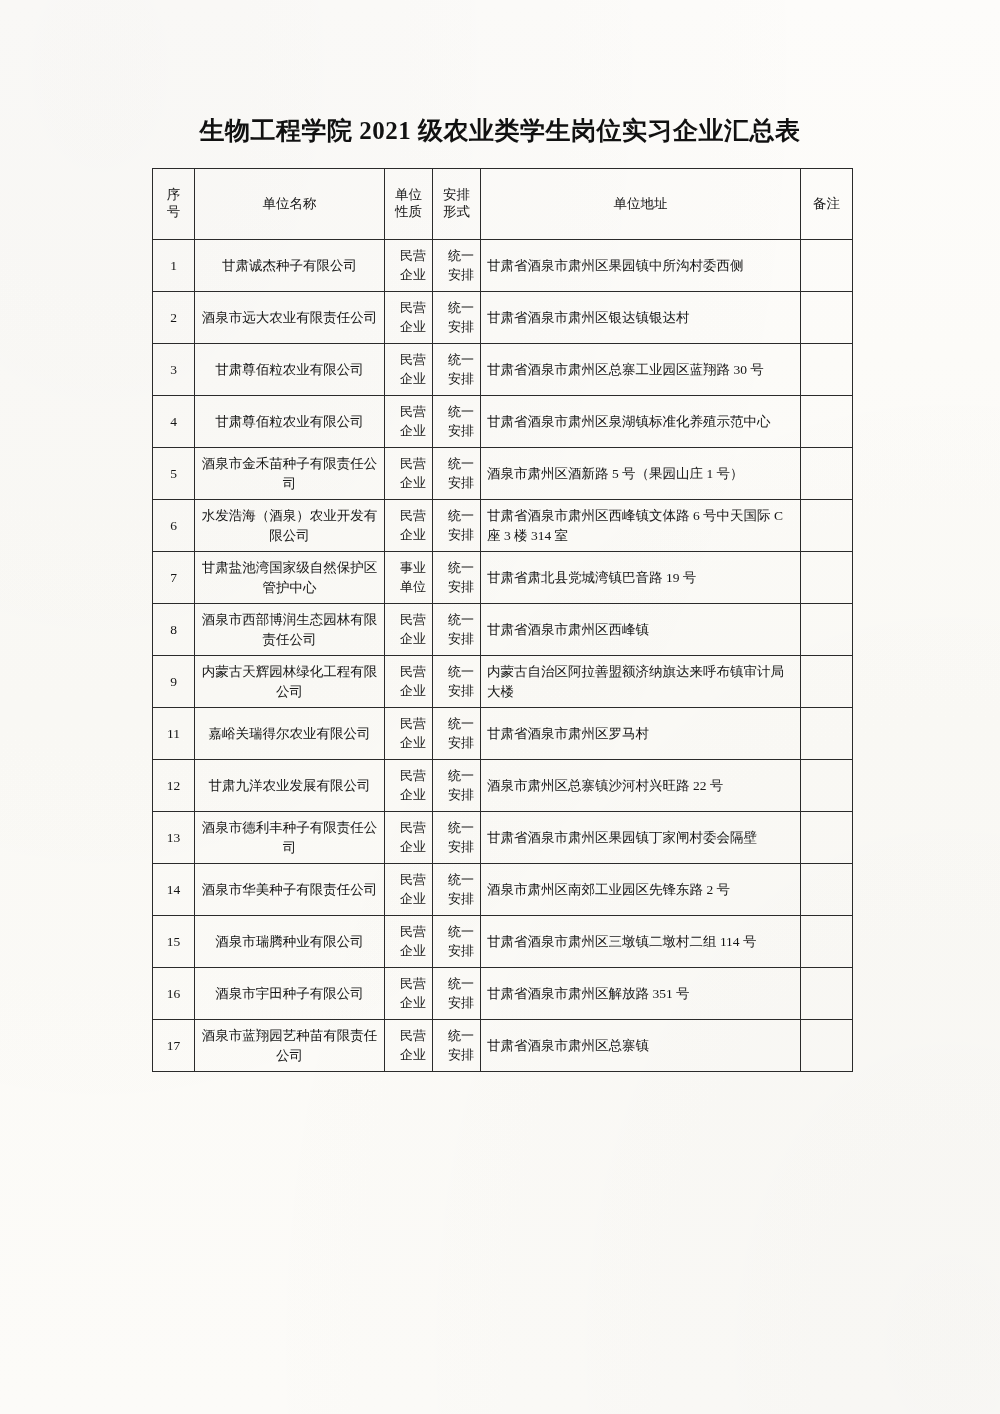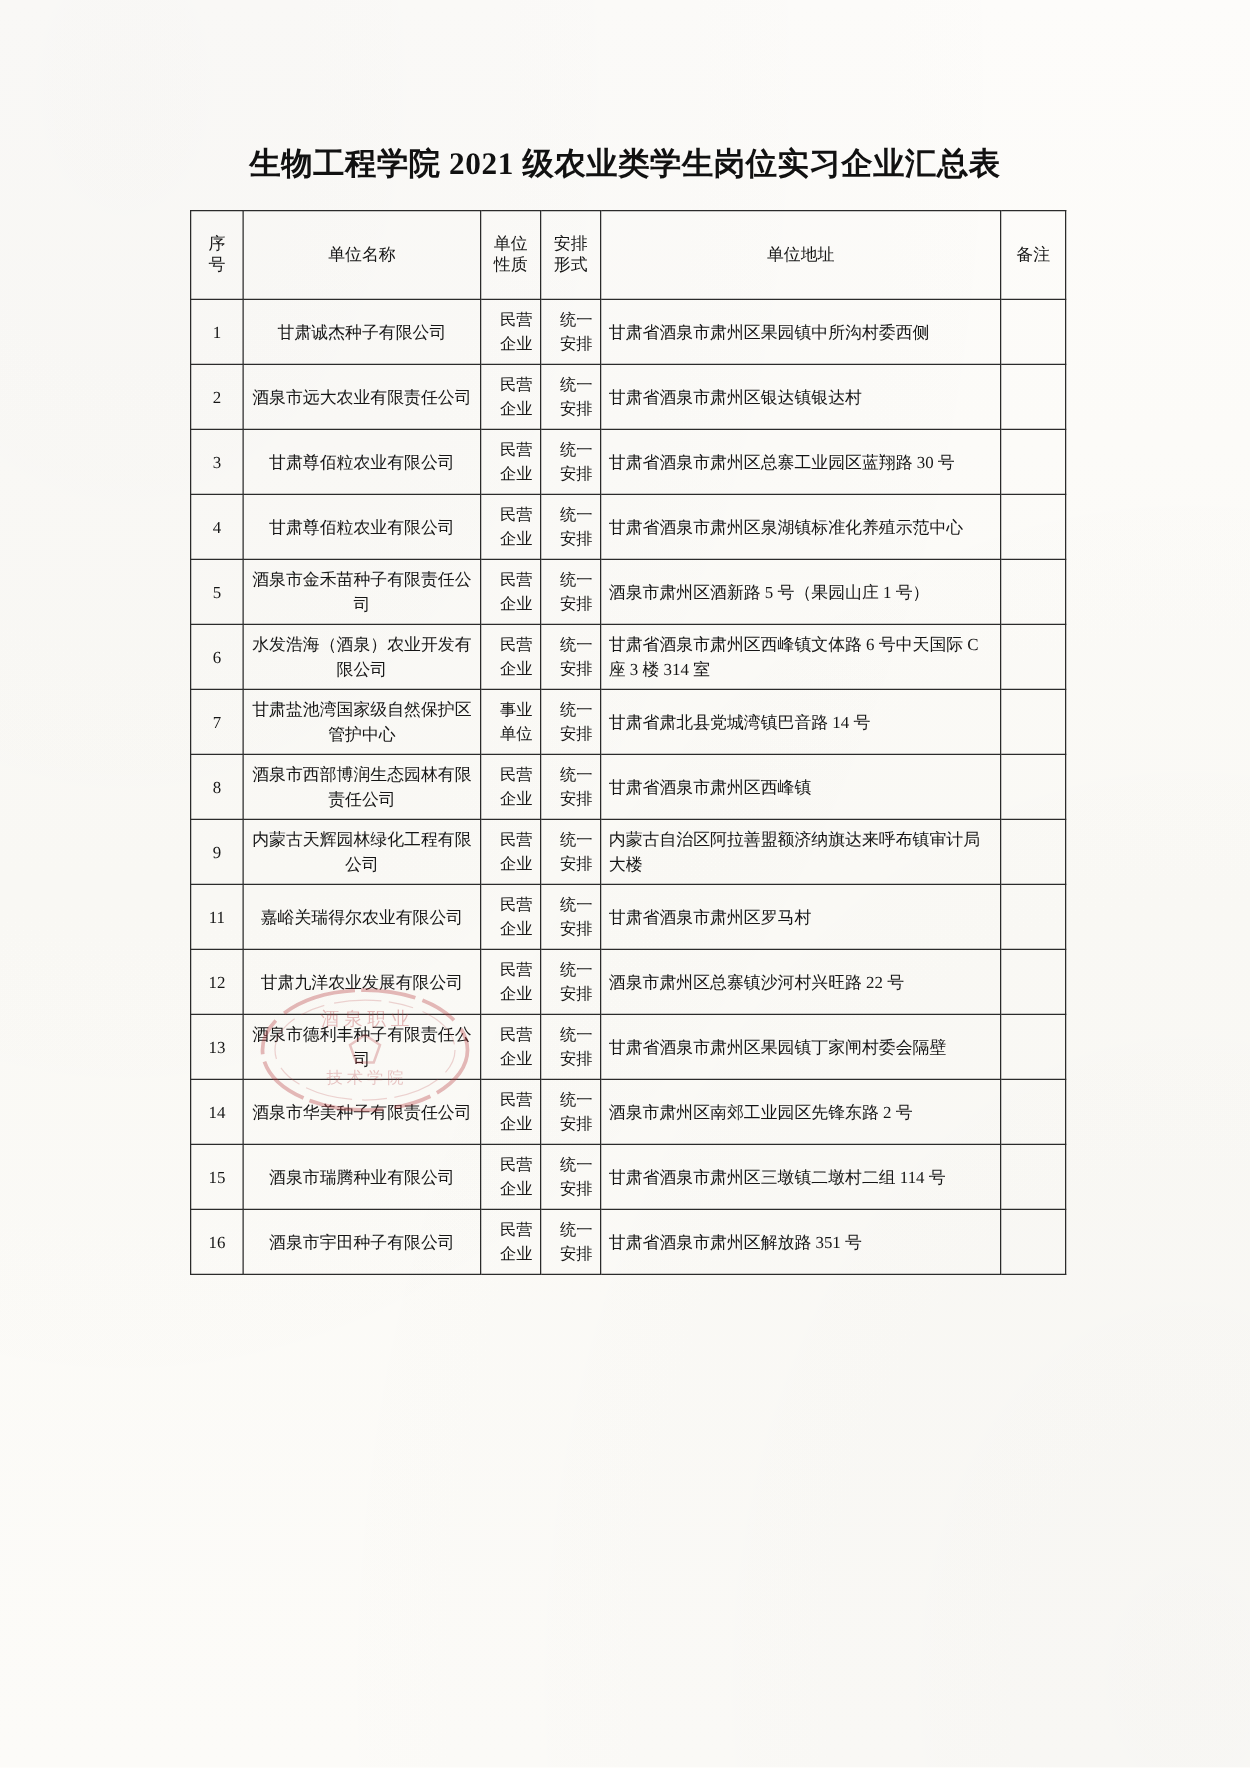--- a/index.html
+++ b/index.html
@@ -232,21 +232,21 @@
         <td class="no">7</td>
         <td class="name">甘肃盐池湾国家级自然保护区管护中心</td>
         <td class="nature">
           <div>事业</div>
           <div>单位</div>
         </td>
         <td class="form">
           <div>统一</div>
           <div>安排</div>
         </td>
-        <td class="addr">甘肃省肃北县党城湾镇巴音路 14 号</td>
+        <td class="addr">甘肃省肃北县党城湾镇巴音路 19 号</td>
         <td class="note"></td>
       </tr>
       <tr>
         <td class="no">8</td>
         <td class="name">酒泉市西部博润生态园林有限责任公司</td>
         <td class="nature">
           <div>民营</div>
           <div>企业</div>
         </td>
         <td class="form">
@@ -347,25 +347,30 @@
           <div>民营</div>
           <div>企业</div>
         </td>
         <td class="form">
           <div>统一</div>
           <div>安排</div>
         </td>
         <td class="addr">甘肃省酒泉市肃州区解放路 351 号</td>
         <td class="note"></td>
       </tr>
+      <tr>
+        <td class="no">17</td>
+        <td class="name">酒泉市蓝翔园艺种苗有限责任公司</td>
+        <td class="nature">
+          <div>民营</div>
+          <div>企业</div>
+        </td>
+        <td class="form">
+          <div>统一</div>
+          <div>安排</div>
+        </td>
+        <td class="addr">甘肃省酒泉市肃州区总寨镇</td>
+        <td class="note"></td>
+      </tr>
     </tbody>
   </table>
 
-  <div class="stamp">
-    <svg width="200" height="120" viewBox="0 0 200 120">
-      <ellipse cx="100" cy="60" rx="82" ry="48" fill="none" stroke="#b4353a" stroke-width="3" stroke-dasharray="44 6 30 9 60 5" opacity="0.75"></ellipse>
-      <ellipse cx="100" cy="60" rx="72" ry="40" fill="none" stroke="#b4353a" stroke-width="1" stroke-dasharray="20 8 38 6" opacity="0.45"></ellipse>
-      <text x="100" y="40" text-anchor="middle" font-family="'Liberation Serif', serif" font-size="15" fill="#b4353a" opacity="0.7">酒 泉 职 业</text>
-      <text x="100" y="86" text-anchor="middle" font-family="'Liberation Serif', serif" font-size="13" fill="#b4353a" opacity="0.6">技 术 学 院</text>
-      <path d="M88 56 L100 48 L112 56 L107 70 L93 70 Z" fill="none" stroke="#b4353a" stroke-width="2" opacity="0.6"></path>
-    </svg>
-  </div>
 </div>
 
 </body></html>

